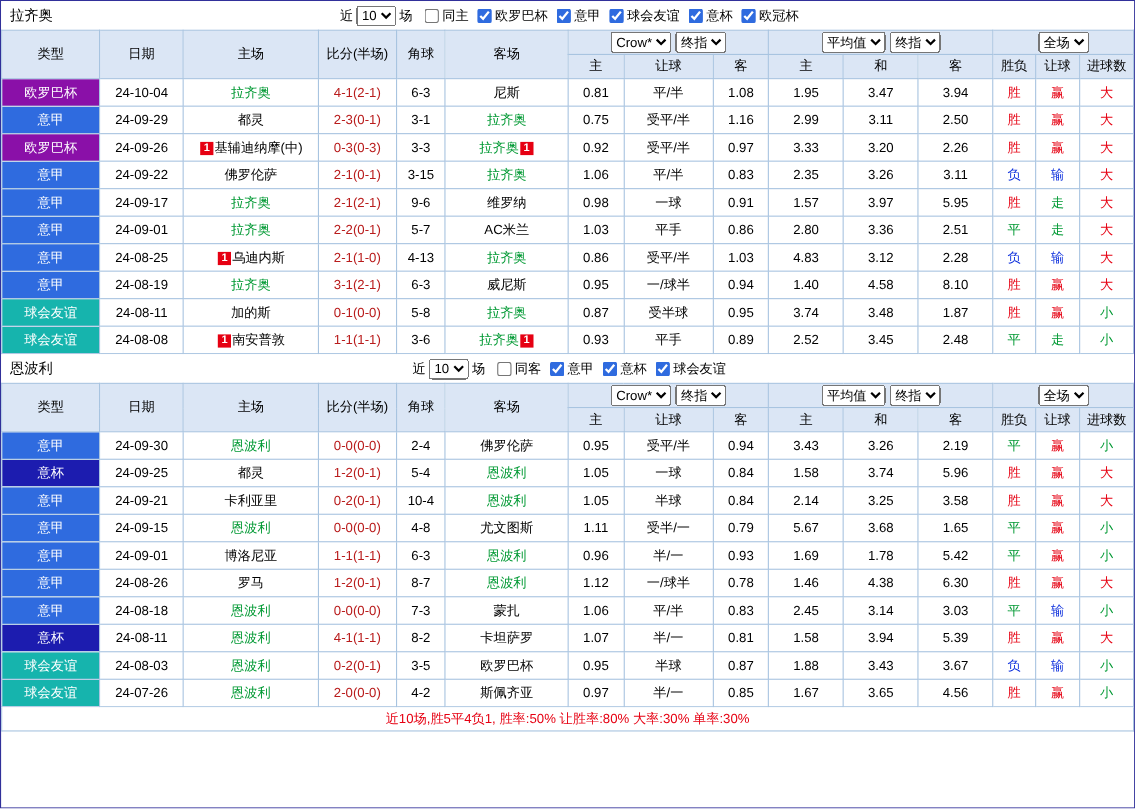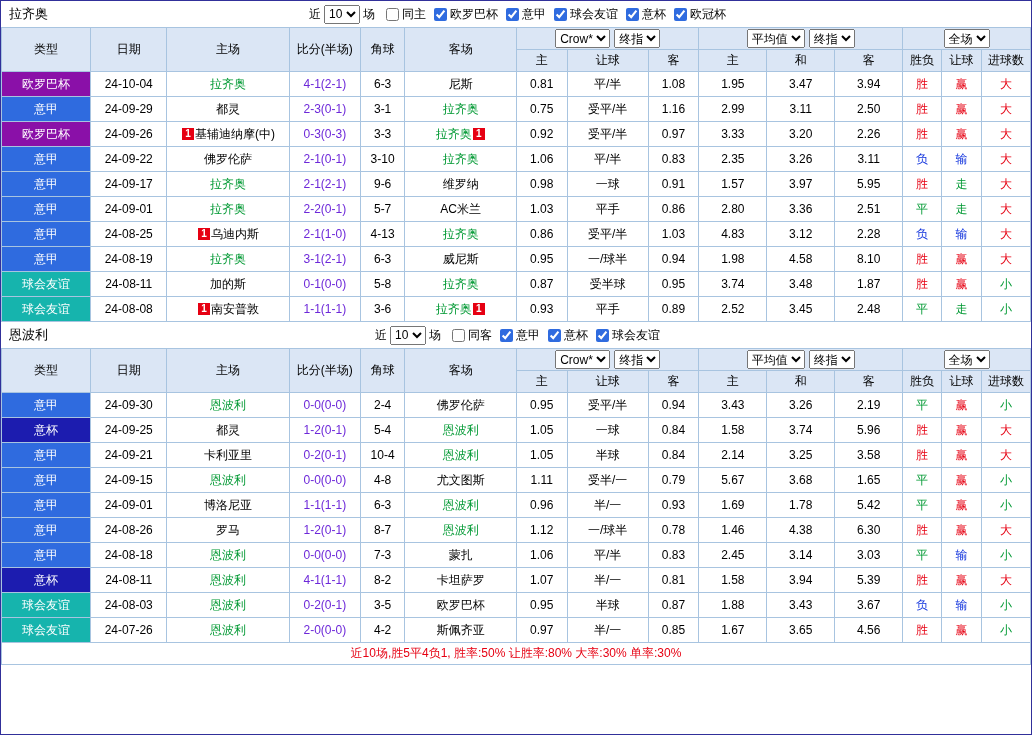--- a/index.html
+++ b/index.html
@@ -23,21 +23,21 @@
   .fsel{height:19px;font-size:12px}
   .cb-item{display:inline-flex;align-items:center;margin-left:8px;cursor:pointer}
   .cb-item input{width:13px;height:13px;accent-color:#2f6bdf;margin-right:3px;cursor:pointer}
   .grid{width:100%;border-collapse:collapse;table-layout:fixed}
   .grid th,.grid td{border:1px solid #a8c4e0;text-align:center;overflow:hidden;white-space:nowrap}
   .grid thead tr{height:22px}
   .grid thead th{background:#dbe6f5;font-weight:normal}
   .hsel select{height:19px;font-size:12px;margin:0 2px;vertical-align:middle}
   .drow td{height:25px;background:#fff}
   .tcell{color:#fff}
-  .score{color:#6d28d9}
+  .score{color:#b91c1c}
   .focal{color:#009933;cursor:pointer}
   .opp{color:#000;cursor:pointer}
   .b1{display:inline-block;background:#e60012;color:#fff;font-size:10px;font-weight:bold;width:12px;height:12px;line-height:12px;margin:0 1px;vertical-align:1px}
   .summary{height:22px;display:flex;align-items:center;justify-content:center;color:#e60012;border:1px solid #a8c4e0;border-top:none;background:#fff}
   .grid col:nth-child(1){width:88px}
   .grid col:nth-child(2){width:75px}
   .grid col:nth-child(3){width:121px}
   .grid col:nth-child(4){width:70px}
   .grid col:nth-child(5){width:44px}
   .grid col:nth-child(6){width:110px}
@@ -181,21 +181,21 @@
               <td class="dcell">2.26</td>
               <td class="dcell res" style="color: rgb(230, 0, 18);">胜</td>
               <td class="dcell res" style="color: rgb(230, 0, 18);">赢</td>
               <td class="dcell res" style="color: rgb(230, 0, 18);">大</td>
             </tr>
             <tr class="drow">
               <td class="tcell" style="background: rgb(47, 107, 223);">意甲</td>
               <td class="dcell">24-09-22</td>
               <td class="dcell"><span class="opp">佛罗伦萨</span></td>
               <td class="dcell score">2-1(0-1)</td>
-              <td class="dcell">3-10</td>
+              <td class="dcell">3-15</td>
               <td class="dcell"><span class="focal">拉齐奥</span></td>
               <td class="dcell">1.06</td>
               <td class="dcell">平/半</td>
               <td class="dcell">0.83</td>
               <td class="dcell">2.35</td>
               <td class="dcell">3.26</td>
               <td class="dcell">3.11</td>
               <td class="dcell res" style="color: rgb(17, 51, 221);">负</td>
               <td class="dcell res" style="color: rgb(17, 51, 221);">输</td>
               <td class="dcell res" style="color: rgb(230, 0, 18);">大</td>
@@ -254,21 +254,21 @@
             <tr class="drow">
               <td class="tcell" style="background: rgb(47, 107, 223);">意甲</td>
               <td class="dcell">24-08-19</td>
               <td class="dcell"><span class="focal">拉齐奥</span></td>
               <td class="dcell score">3-1(2-1)</td>
               <td class="dcell">6-3</td>
               <td class="dcell"><span class="opp">威尼斯</span></td>
               <td class="dcell">0.95</td>
               <td class="dcell">一/球半</td>
               <td class="dcell">0.94</td>
-              <td class="dcell">1.98</td>
+              <td class="dcell">1.40</td>
               <td class="dcell">4.58</td>
               <td class="dcell">8.10</td>
               <td class="dcell res" style="color: rgb(230, 0, 18);">胜</td>
               <td class="dcell res" style="color: rgb(230, 0, 18);">赢</td>
               <td class="dcell res" style="color: rgb(230, 0, 18);">大</td>
             </tr>
             <tr class="drow">
               <td class="tcell" style="background: rgb(22, 180, 173);">球会友谊</td>
               <td class="dcell">24-08-11</td>
               <td class="dcell"><span class="opp">加的斯</span></td>

